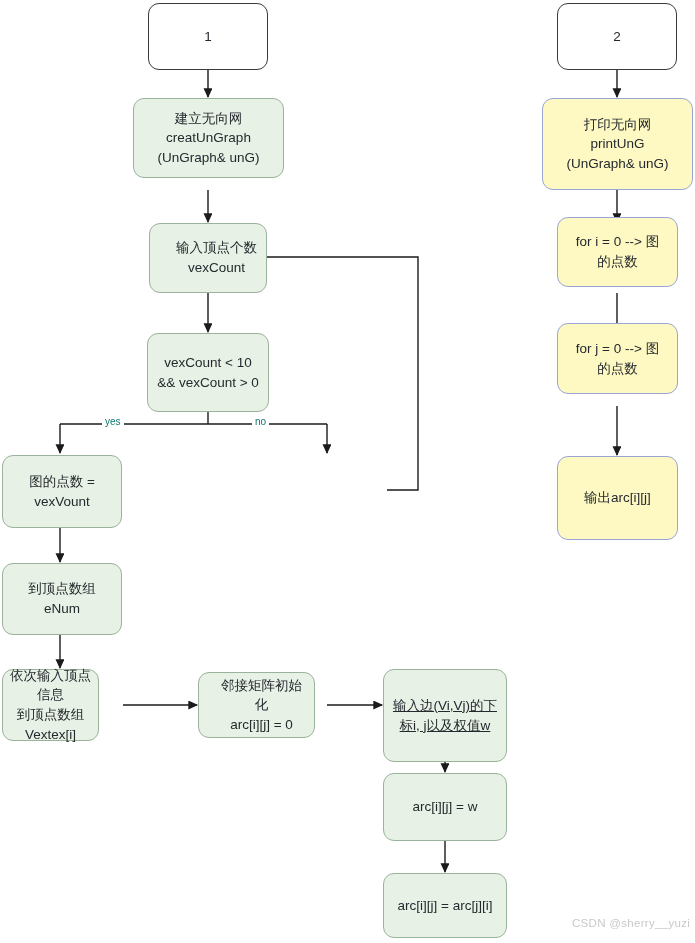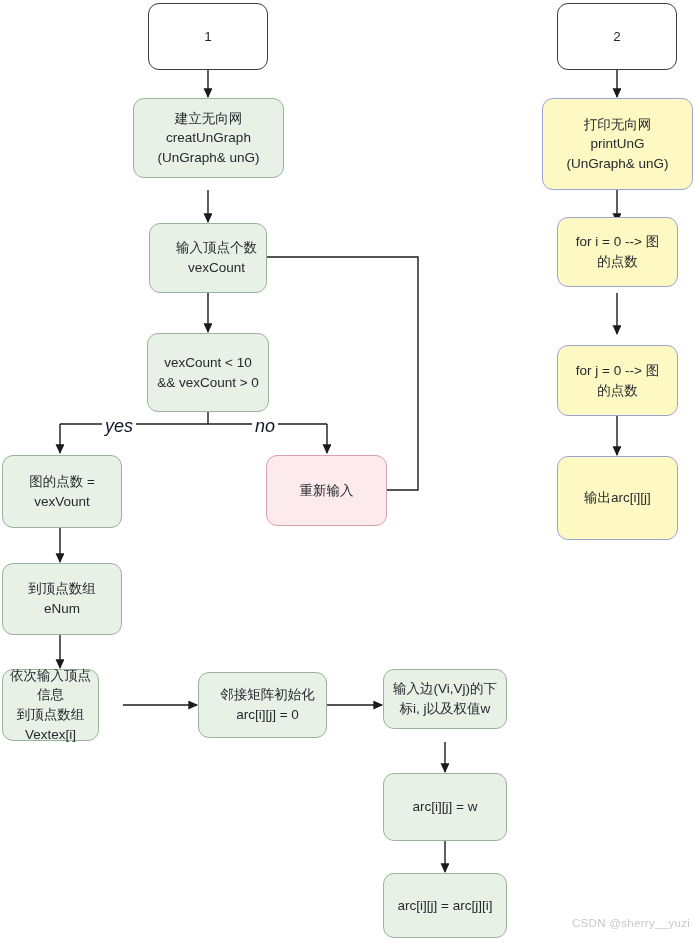--- a/index.html
+++ b/index.html
@@ -55,26 +55,25 @@
   .node.pink {
     background: #fdeaec;
     border: 1.2px solid #d9a2ab;
   }
   .node.plain {
     background: #ffffff;
     border: 1.2px solid #3b3b3b;
   }
   .edge-label {
     position: absolute;
-    font-size: 18px;
-    color: #0f172a;
+    font-size: 10px;
+    color: #0f766e;
     background: #ffffff;
     padding: 0 3px;
     line-height: 1;
-    font-style: italic;
   }
   .watermark {
     position: absolute;
     font-size: 11.5px;
     color: #c9c9c9;
     letter-spacing: 0.3px;
     white-space: nowrap;
   }
 </style>
 </head>
@@ -140,48 +139,47 @@
   <div class="node green" style="left:147px; top:333px; width:122px; height:79px;">vexCount &lt; 10
 &amp;&amp; vexCount &gt; 0</div>
 
   <div class="edge-label" style="left:102px; top:417px;">yes</div>
 
   <div class="edge-label" style="left:252px; top:417px;">no</div>
 
   <div class="node green" style="left:2px; top:455px; width:120px; height:73px;">图的点数 =
 vexVount</div>
 
-  <div class="node pink" style="left:266px; top:455px; width:121px; height:71px;">重新输入</div>
 
   <div class="node green" style="left:2px; top:563px; width:120px; height:72px;">到顶点数组
 eNum</div>
 
   <div class="node green" style="left:2px; top:669px; width:97px; height:72px;">依次输入顶点信息
 到顶点数组
 Vextex[i]</div>
 
-  <div class="node green" style="left:198px; top:672px; width:129px; height:66px;padding-left:16px;">邻接矩阵初始化
+  <div class="node green" style="left:198px; top:672px; width:117px; height:66px;padding-left:16px;">邻接矩阵初始化
 arc[i][j] = 0</div>
 
-  <div class="node green" style="left:383px; top:669px; width:124px; height:60px;">输入边(Vi,Vj)的下
+  <div class="node green" style="left:383px; top:669px; width:124px; height:93px;text-decoration:underline;">输入边(Vi,Vj)的下
 标i, j以及权值w</div>
 
   <div class="node green" style="left:383px; top:773px; width:124px; height:68px;">arc[i][j] = w</div>
 
   <div class="node green" style="left:383px; top:873px; width:124px; height:65px;">arc[i][j] = arc[j][i]</div>
 
   <div class="node plain" style="left:557px; top:3px; width:120px; height:67px;">2</div>
 
   <div class="node blue" style="left:542px; top:98px; width:151px; height:92px;">打印无向网
 printUnG
 (UnGraph&amp; unG)</div>
 
   <div class="node blue" style="left:557px; top:217px; width:121px; height:70px;">for i = 0 --&gt; 图
 的点数</div>
 
-  <div class="node blue" style="left:557px; top:345px; width:121px; height:71px;">for j = 0 --&gt; 图
+  <div class="node blue" style="left:557px; top:323px; width:121px; height:71px;">for j = 0 --&gt; 图
 的点数</div>
 
   <div class="node blue" style="left:557px; top:456px; width:121px; height:84px;">输出arc[i][j]</div>
 
   <div class="watermark" style="left:572px; top:917px;">CSDN @sherry__yuzi</div>
 
 </div>
 
 </body></html>

